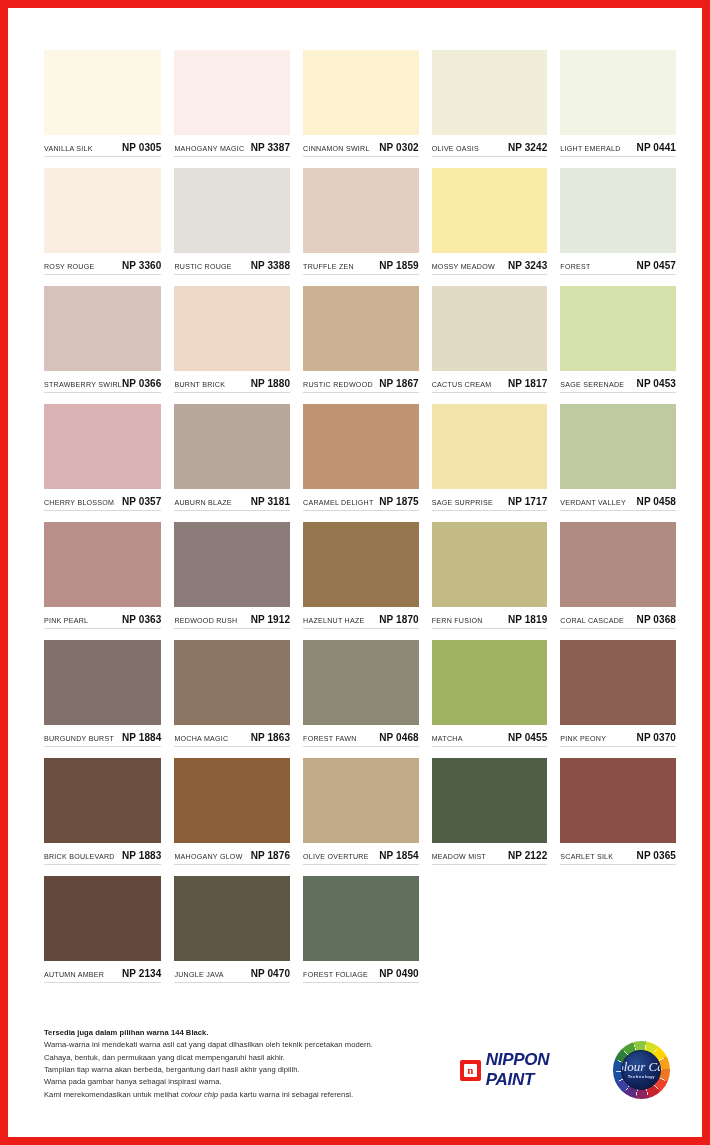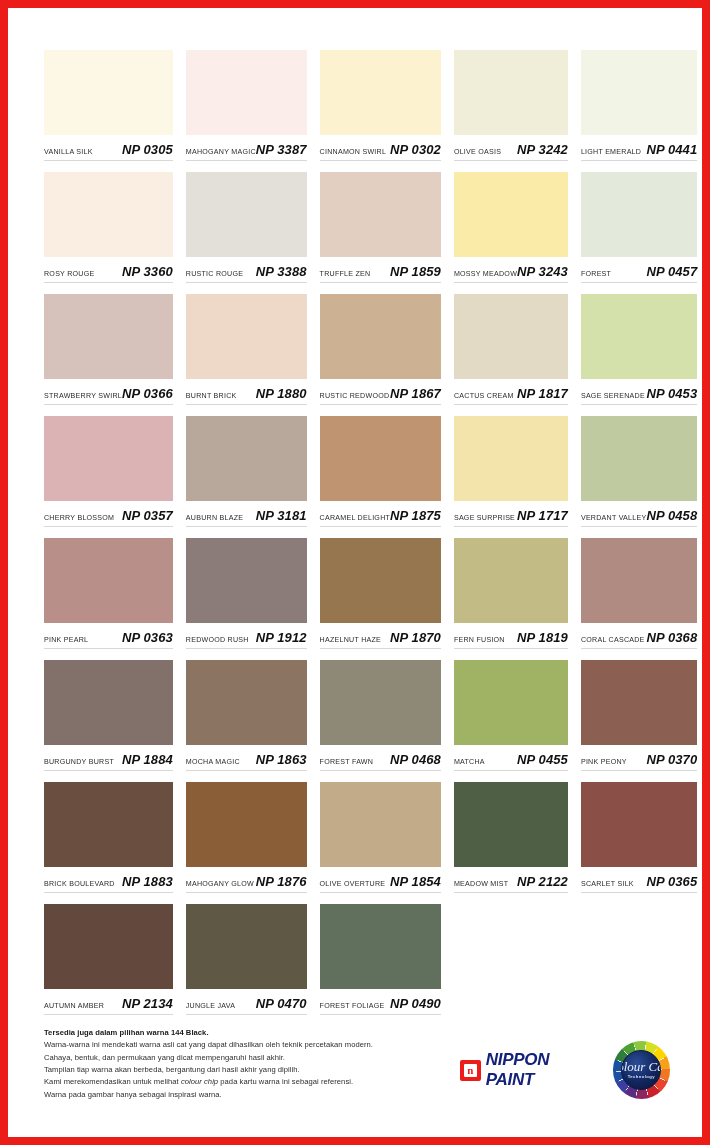--- a/index.html
+++ b/index.html
@@ -62,26 +62,25 @@
   .swatch-name {
     font-size: 7.1px;
     letter-spacing: 0.25px;
     color: #2b2b2b;
     font-weight: 400;
     white-space: nowrap;
     text-transform: uppercase;
   }
 
   .swatch-code {
-    font-size: 13px;
+    font-size: 10px;
     letter-spacing: 0.1px;
     color: #111111;
     font-weight: bold;
     white-space: nowrap;
-    font-style: italic;
   }
 
   
   #footer {
     position: absolute;
     left: 36px;
     top: 1005px;
     width: 632px;
     height: 96px;
     display: flex;
@@ -511,22 +510,22 @@
         </div>
       </div>
 
     <div id="footer">
 
       <div id="footer-text">
         <div class="lead">Tersedia juga dalam pilihan warna 144 Black.</div>
         <div class="line">Warna-warna ini mendekati warna asli cat yang dapat dihasilkan oleh teknik percetakan modern.</div>
         <div class="line">Cahaya, bentuk, dan permukaan yang dicat mempengaruhi hasil akhir.</div>
         <div class="line">Tampilan tiap warna akan berbeda, bergantung dari hasil akhir yang dipilih.</div>
+        <div class="line">Warna pada gambar hanya sebagai inspirasi warna.</div>
         <div class="line"><span>Kami merekomendasikan untuk melihat </span><em>colour chip</em><span> pada kartu warna ini sebagai referensi.</span></div>
-        <div class="line">Warna pada gambar hanya sebagai inspirasi warna.</div>
       </div>
 
       <div id="brand">
         <div id="nippon-logo">
           <div id="nippon-mark">
             <div class="inner">n</div>
           </div>
           <div id="nippon-wordmark">NIPPON PAINT</div>
         </div>
 

